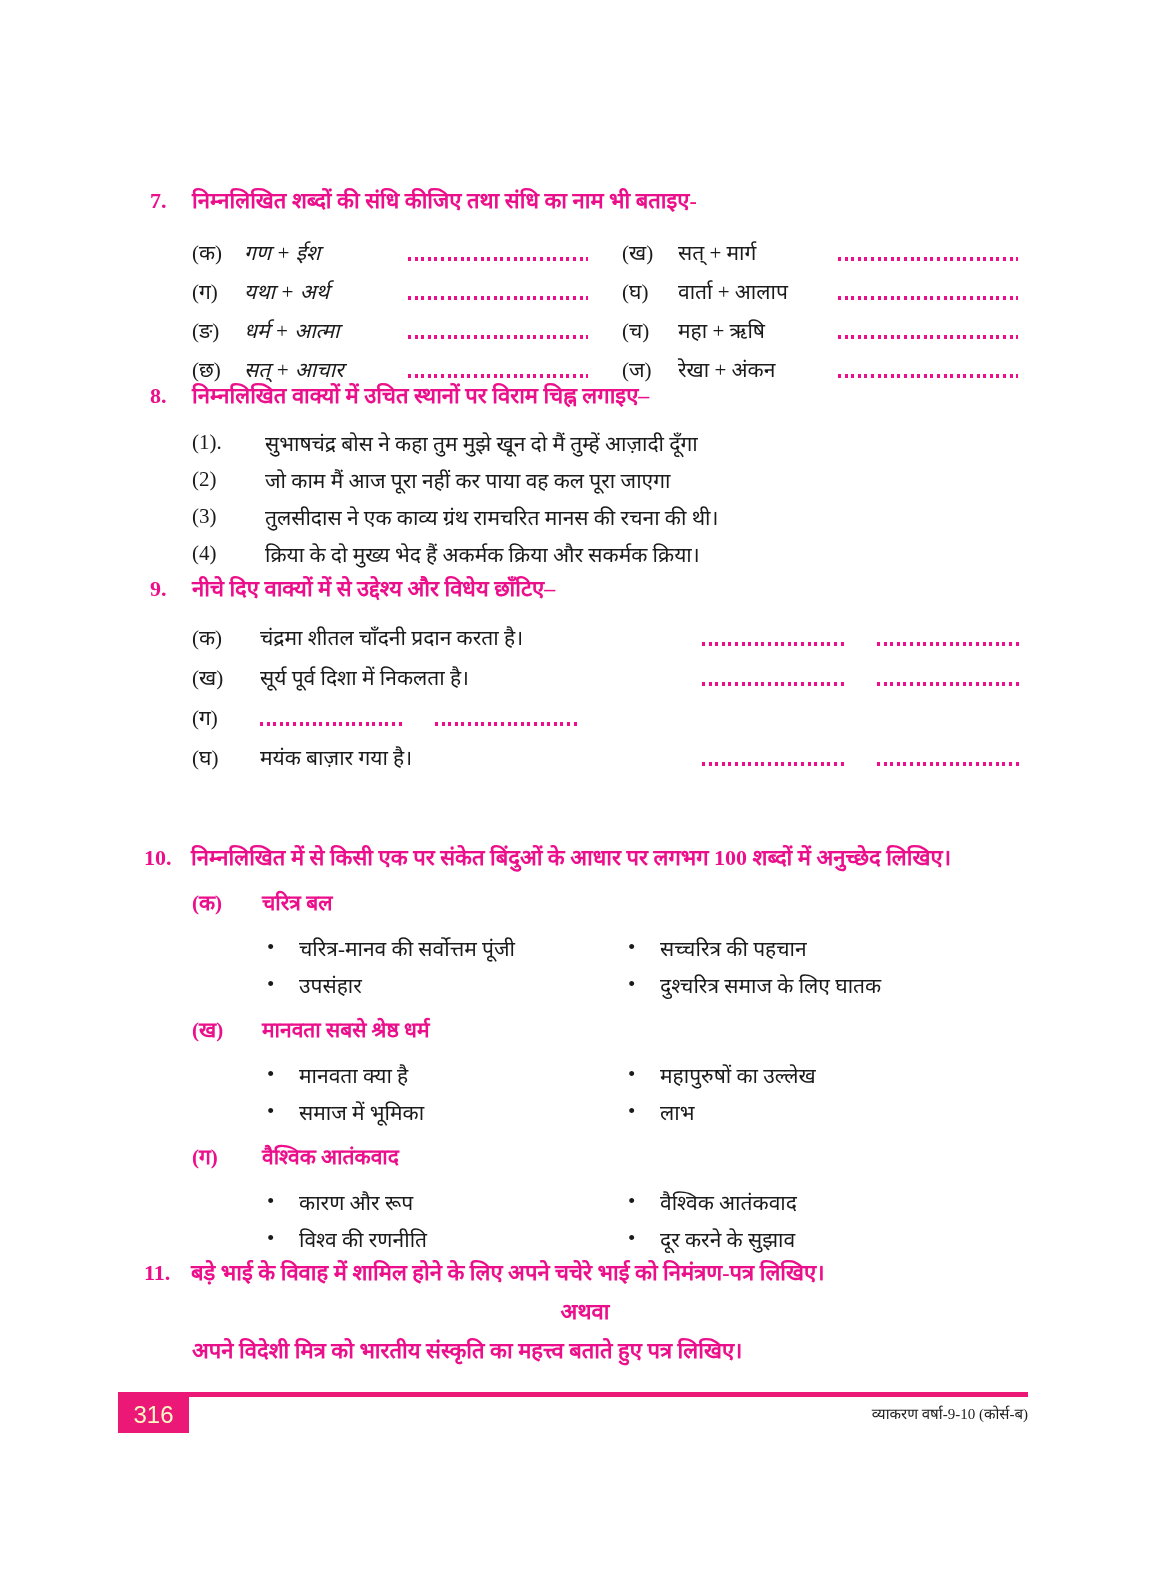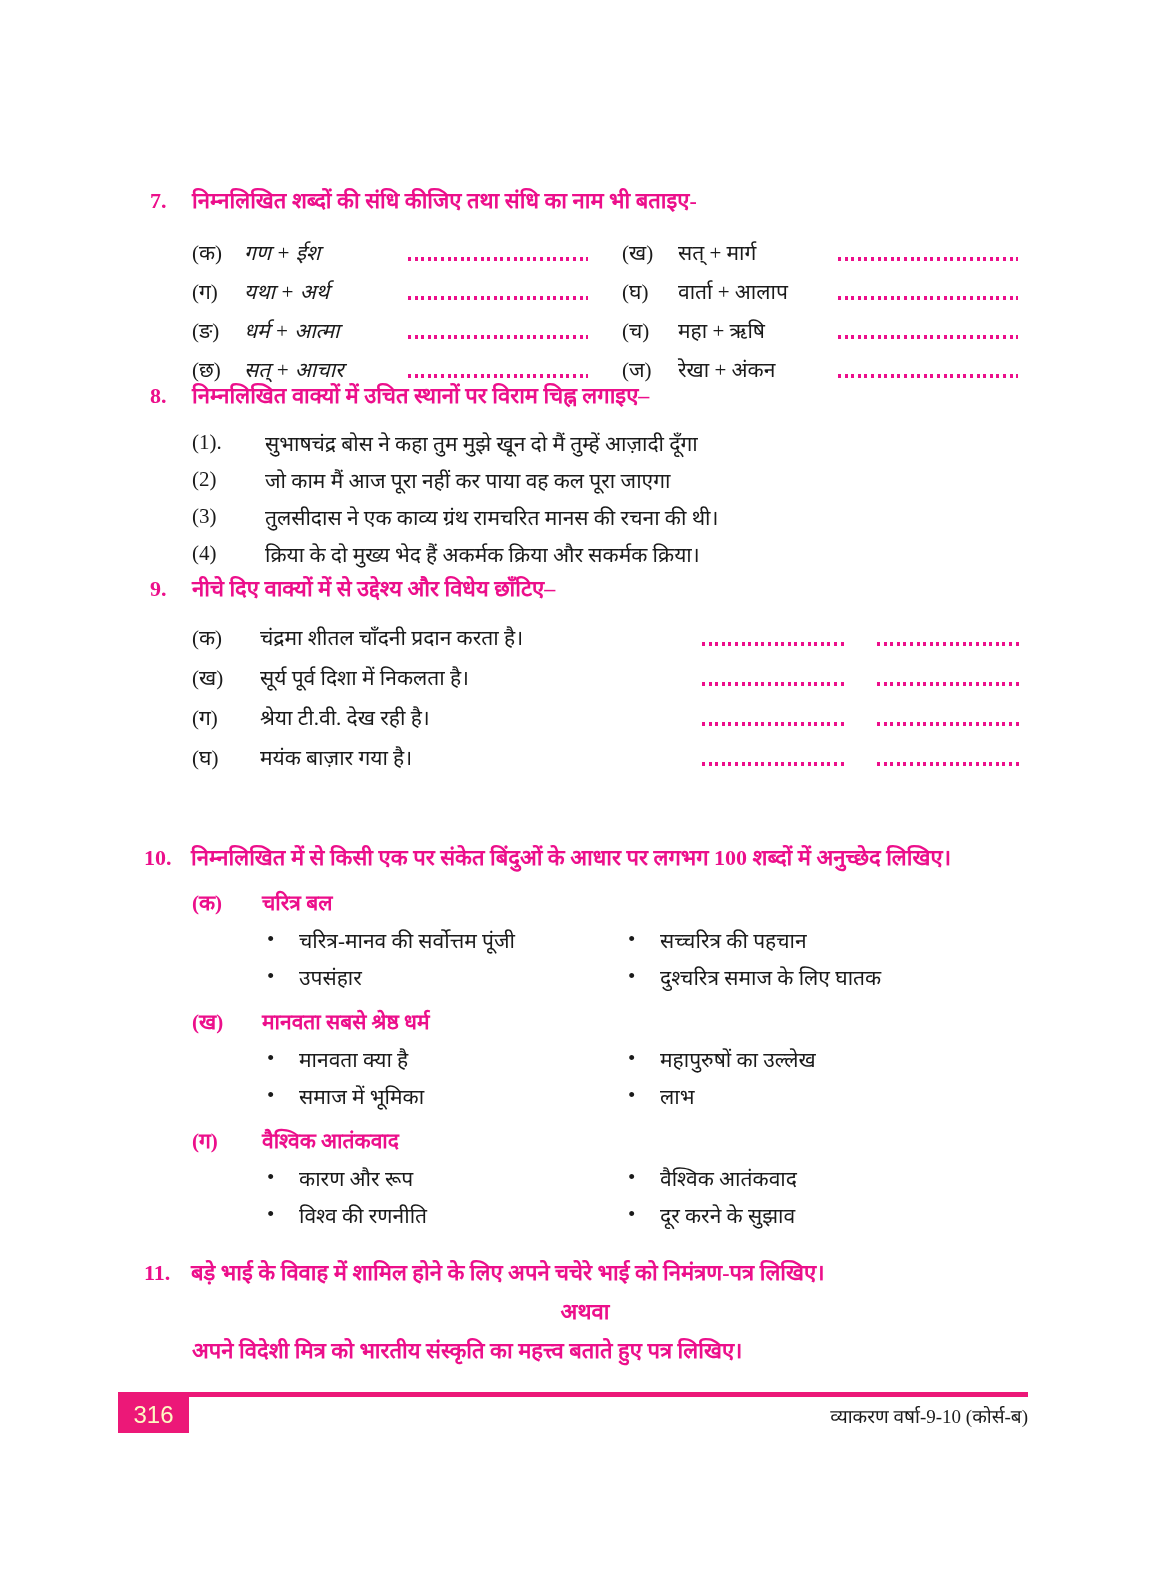--- a/index.html
+++ b/index.html
@@ -45,37 +45,37 @@
   .item9{display:flex;align-items:center;height:40px;font-size:21px;}
   .item9 .mk{width:68px;flex-shrink:0;}
   .item9 .tx{width:442px;flex-shrink:0;}
   .item9 .dots{margin-top:14px;}
   .gap30{width:30px;flex-shrink:0;}
   
   .khand{position:absolute;left:150px;width:870px;text-align:center;color:var(--pink);font-weight:700;font-size:22px;}
   
   .thead{display:flex;margin-left:42px;margin-top:7px;height:38px;align-items:center;color:var(--pink);font-weight:700;font-size:21px;}
   .tmk{width:70px;flex-shrink:0;}
-  .points{margin-left:117px;display:grid;grid-template-columns:361px 1fr;}
+  .points{margin-left:117px;display:grid;grid-template-columns:361px 1fr;margin-top:8px;}
   .point{display:flex;align-items:center;height:37px;font-size:21px;}
   .bullet{width:10px;margin-right:22px;flex-shrink:0;}
   .bullet::before{content:"\2022";font-size:21px;}
   
   .q11line{display:flex;align-items:flex-start;color:var(--pink);font-weight:700;font-size:22px;line-height:30px;}
   .athva{margin-top:9px;text-align:center;color:var(--pink);font-weight:700;font-size:22px;line-height:30px;}
   .q11line2{margin-top:9px;margin-left:42px;color:var(--pink);font-weight:700;font-size:22px;line-height:30px;}
   
   .footer-rule{position:absolute;left:118px;top:1392px;width:910px;height:5px;background:var(--footer_pink);}
   .pagenum-box{
     position:absolute;left:118px;top:1397px;width:71px;height:36px;
     background:var(--footer_pink);color:#fef9c3;
     display:flex;align-items:center;justify-content:center;
     font-family:"Liberation Sans","DejaVu Sans",sans-serif;font-size:24px;
   }
-  .book-title{position:absolute;right:124px;top:1403px;font-size:19px;color:var(--text);}
+  .book-title{position:absolute;right:124px;top:1403px;font-size:15px;color:var(--text);}
 </style>
 </head>
 <body>
 
 <div class="page">
 
   <section class="sec" style="top:186px">
     <div class="qhead">
       <span class="qnum">7.</span>
       <span class="qtitle">निम्नलिखित शब्दों की संधि कीजिए तथा संधि का नाम भी बताइए-</span>
@@ -156,21 +156,20 @@
       </div>
       <div class="item9">
         <span class="mk">(ख)</span>
         <span class="tx">सूर्य पूर्व दिशा में निकलता है।</span>
         <span class="dots w145"></span>
         <span class="gap30"></span>
         <span class="dots w143"></span>
       </div>
       <div class="item9">
         <span class="mk">(ग)</span>
-        <span class="tx">श्रेया टी.वी. देख रही है।</span>
         <span class="dots w145"></span>
         <span class="gap30"></span>
         <span class="dots w143"></span>
       </div>
       <div class="item9">
         <span class="mk">(घ)</span>
         <span class="tx">मयंक बाज़ार गया है।</span>
         <span class="dots w145"></span>
         <span class="gap30"></span>
         <span class="dots w143"></span>

